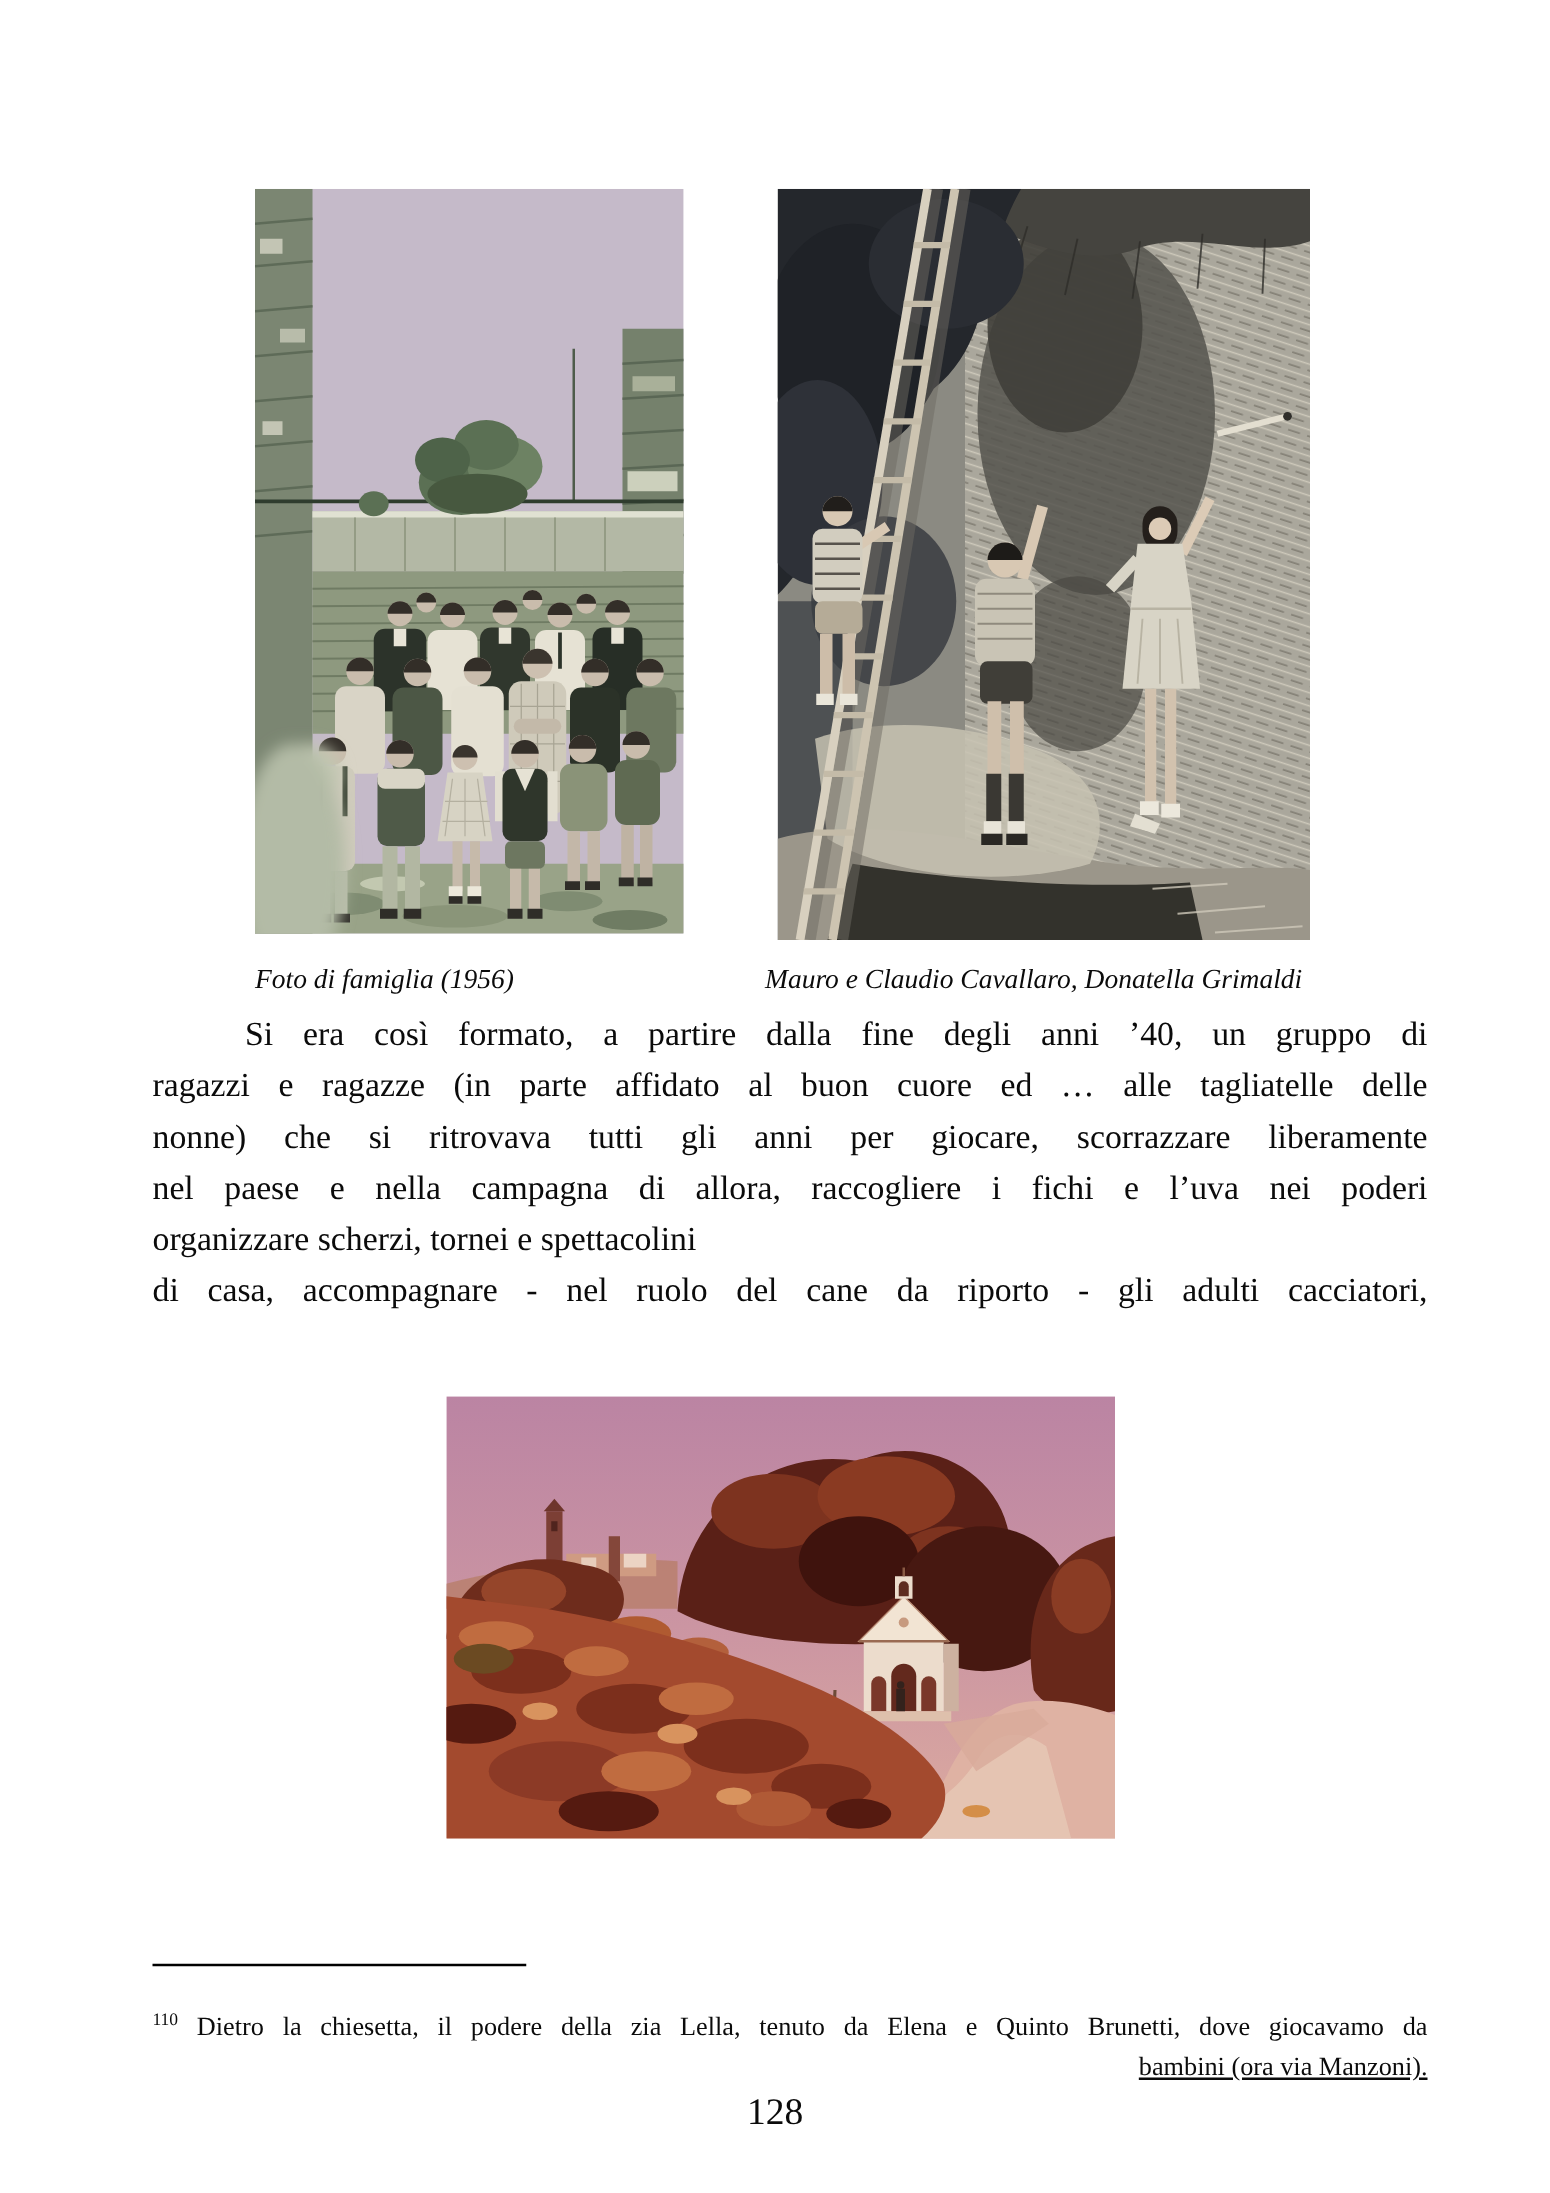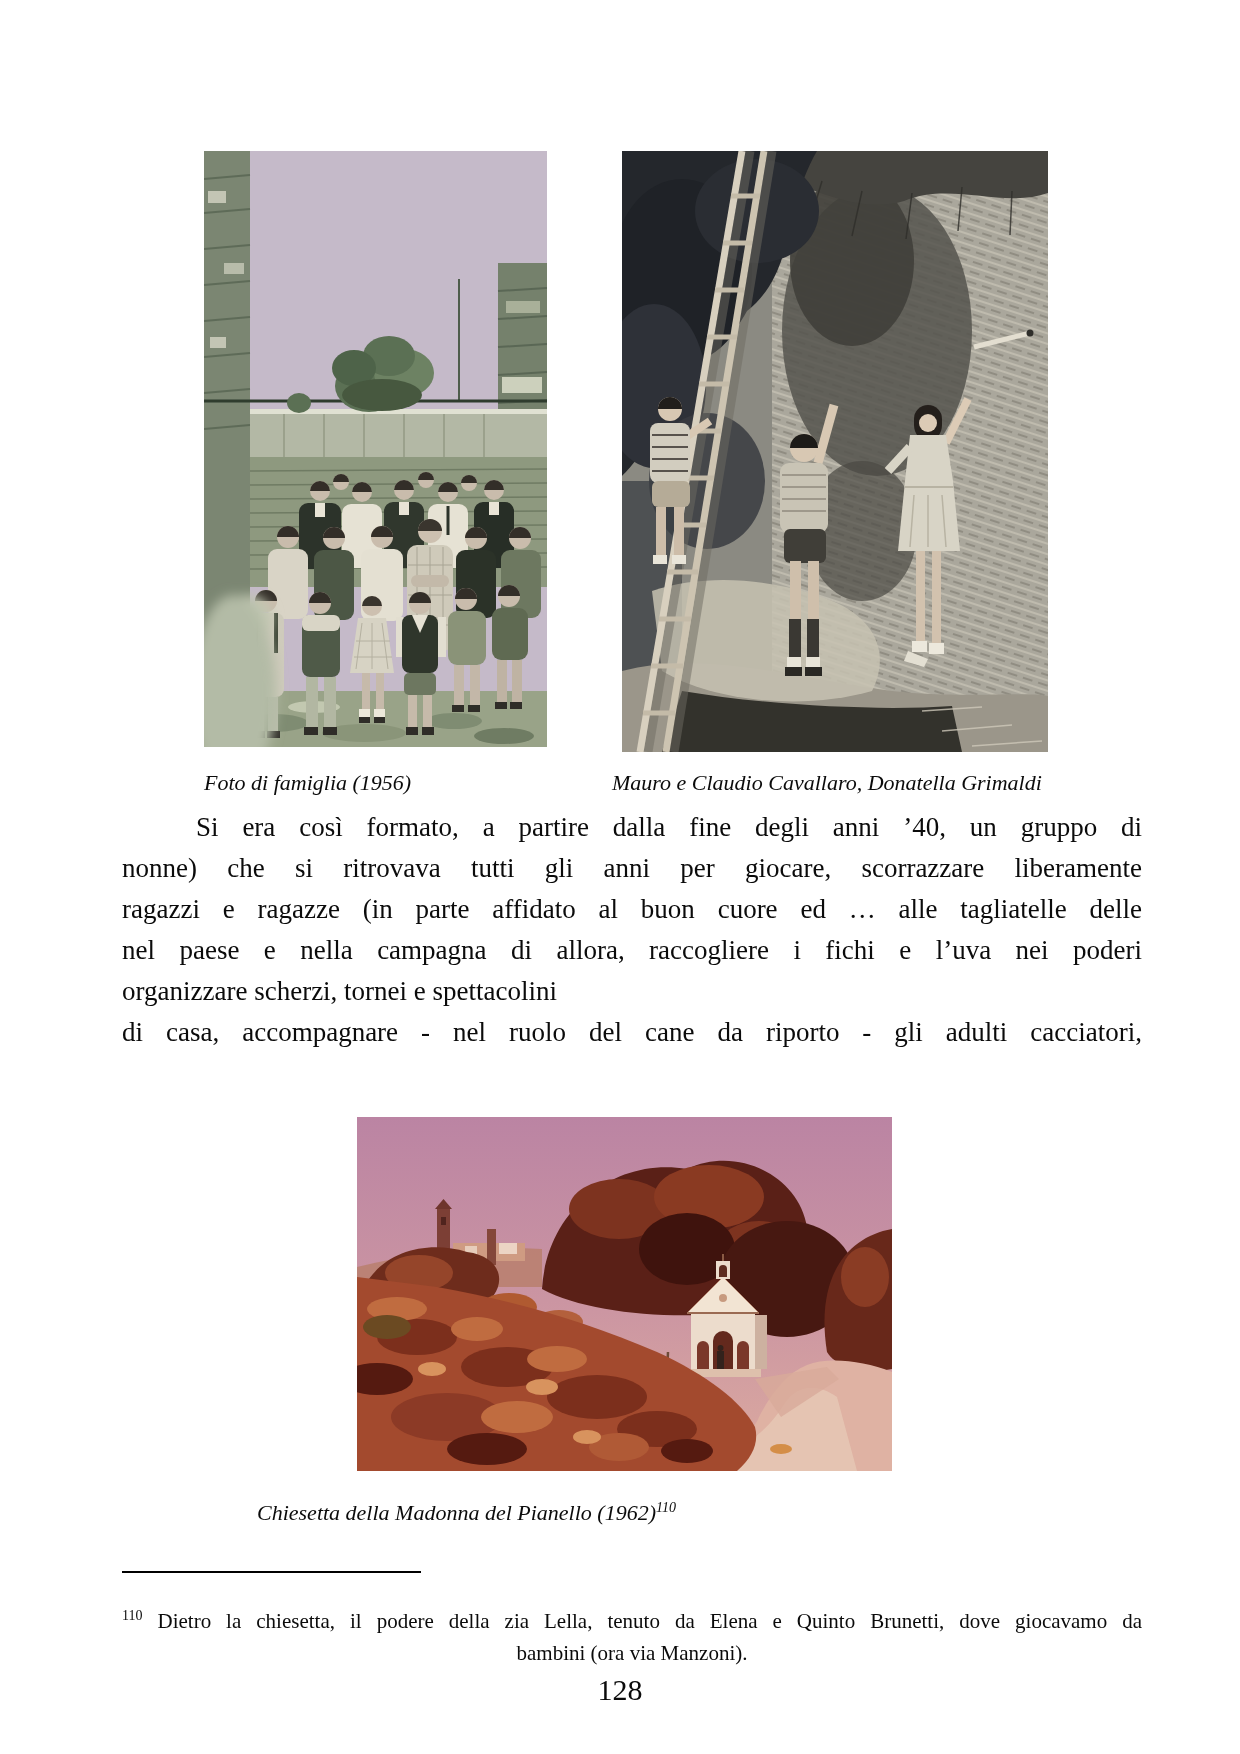--- a/index.html
+++ b/index.html
@@ -35,21 +35,21 @@
 
   .footnote-rule {
     position:absolute; left:122px; top:1571px; width:299px; height:0;
     border-top:2px solid #000;
   }
   .footnote {
     position:absolute; left:122px; top:1605px; width:1020px;
     font-size:21px; line-height:32px;
   }
   .footnote .fline1 { text-align:justify; text-align-last:justify; }
-  .footnote .fline2 { text-align:center; }
+  .footnote .fline2 { text-align:right;text-decoration:underline; }
   .footnote sup { font-size:14px; vertical-align:super; line-height:0; }
 
   .pagenum {
     position:absolute; left:0; top:1672px; width:1240px;
     text-align:center; font-size:30px; line-height:36px;
   }
 </style>
 </head>
 <body>
 
@@ -397,22 +397,22 @@
         <path d="M286,500 l20,8 -4,8 -20,-6 z" fill="#e3dfd2"></path>
       </g>
     </svg>
   </figure>
 
   <figcaption class="caption" id="caption-family">Foto di famiglia (1956)</figcaption>
   <figcaption class="caption" id="caption-haystack">Mauro e Claudio Cavallaro, Donatella Grimaldi</figcaption>
 
   <div class="bodytext">
       <div class="tline tfirst">Si era così formato, a partire dalla fine degli anni ’40, un gruppo di</div>
+      <div class="tline">ragazzi e ragazze (in parte affidato al buon cuore ed … alle tagliatelle delle</div>
       <div class="tline">nonne) che si ritrovava tutti gli anni per giocare, scorrazzare liberamente</div>
-      <div class="tline">ragazzi e ragazze (in parte affidato al buon cuore ed … alle tagliatelle delle</div>
       <div class="tline">nel paese e nella campagna di allora, raccogliere i fichi e l’uva nei poderi</div>
       <div class="tline tlast">organizzare scherzi, tornei e spettacolini</div>
       <div class="tline">di casa, accompagnare - nel ruolo del cane da riporto - gli adulti cacciatori,</div>
     </div>
 
   <figure class="photo" id="photo-church">
     <svg viewBox="0 0 535 354" preserveAspectRatio="none">
       <defs>
         <linearGradient id="sky3" x1="0" y1="0" x2="0" y2="1">
           <stop offset="0" stop-color="#bb84a3"></stop>
@@ -496,21 +496,20 @@
         <ellipse cx="185" cy="270" rx="16" ry="8" fill="#d8935e"></ellipse>
         <ellipse cx="230" cy="320" rx="14" ry="7" fill="#d8935e"></ellipse>
         <ellipse cx="20" cy="262" rx="36" ry="16" fill="#551a10"></ellipse>
         <ellipse cx="130" cy="332" rx="40" ry="16" fill="#551a10"></ellipse>
         <ellipse cx="330" cy="334" rx="26" ry="12" fill="#551a10"></ellipse>
         <ellipse cx="30" cy="210" rx="24" ry="12" fill="#6b4a22"></ellipse>
       </g>
     </svg>
   </figure>
 
-  <figcaption class="caption" id="caption-church"><span>Chiesetta della Madonna del Pianello (1962)</span><sup>110</sup></figcaption>
 
   <div class="footnote-rule"></div>
   <div class="footnote">
     <div class="fline1"><sup>110</sup><span> Dietro la chiesetta, il podere della zia Lella, tenuto da Elena e Quinto Brunetti, dove giocavamo da</span></div>
     <div class="fline2">bambini (ora via Manzoni).</div>
   </div>
 
   <div class="pagenum">128</div>
 
 </div>

